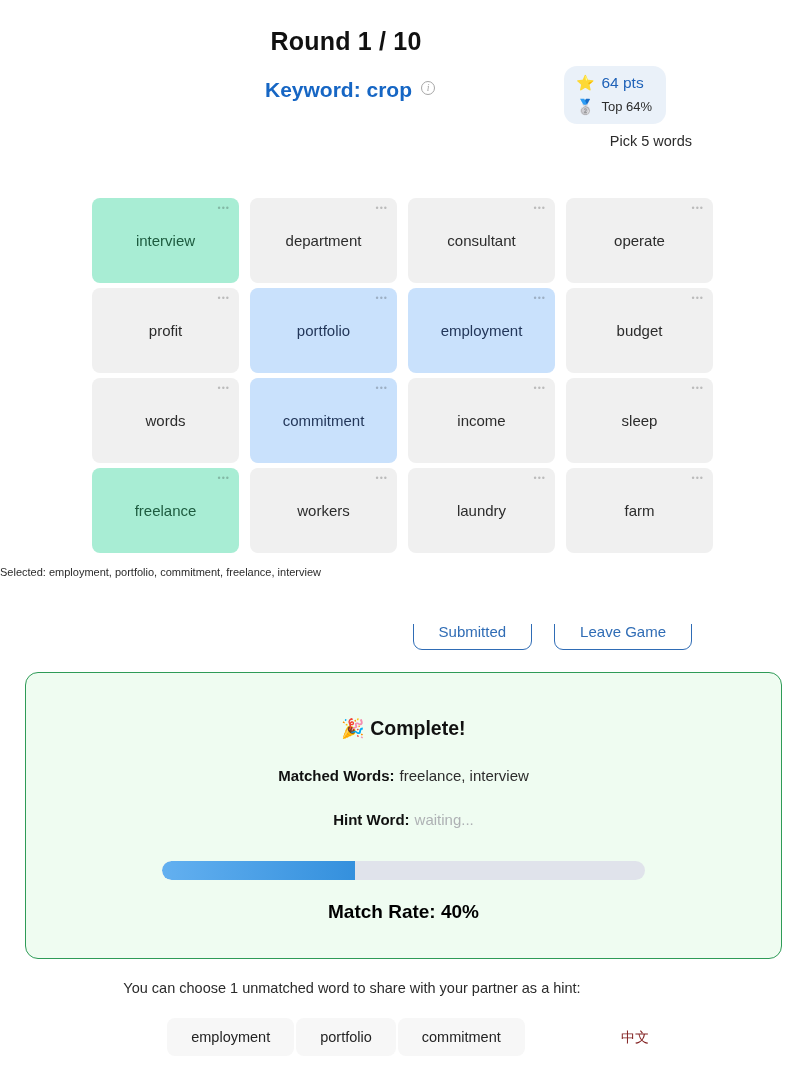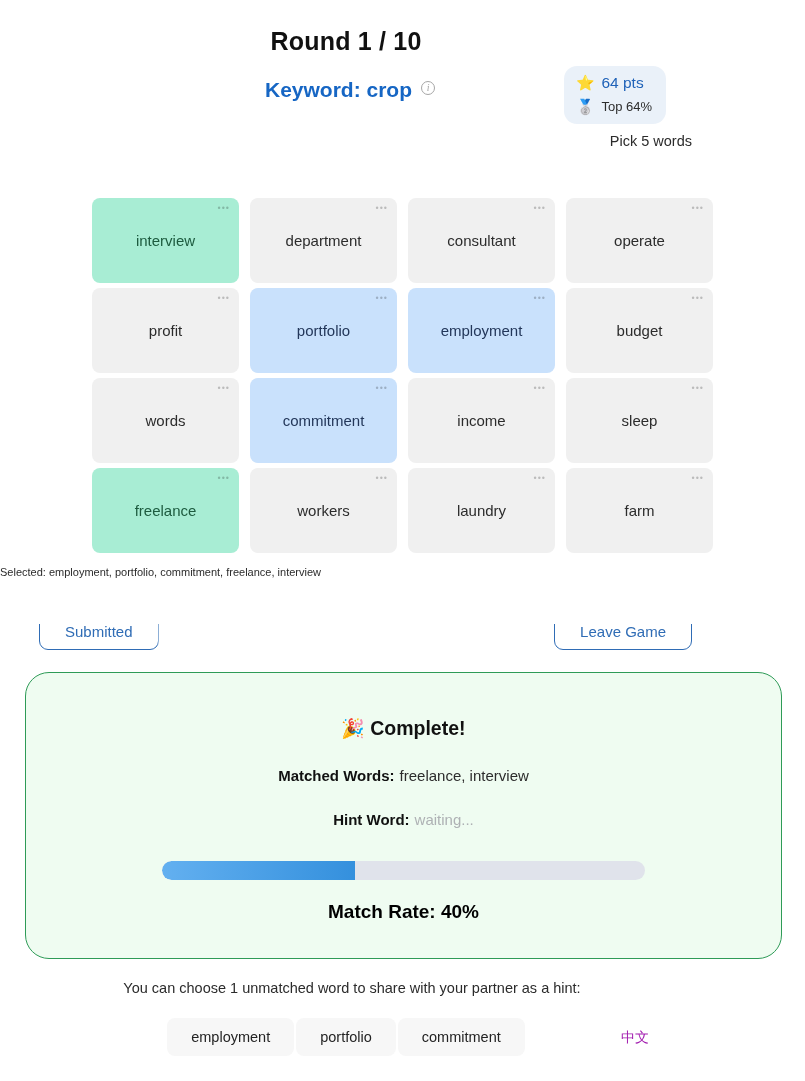--- a/index.html
+++ b/index.html
@@ -114,21 +114,21 @@
     text-align: left;
     font-size: 11px;
     color: #2b2b2b;
   }
 
   
   .actions {
     position: absolute;
     left: 0; right: 0; top: 618px;
     display: flex;
-    justify-content: space-between;
+    justify-content: flex-end;
     gap: 22px;
     padding-left: 39px;
   }
   .act-btn {
     position: relative;
     font-size: 15px;
     color: #2f6cb5;
     background: transparent;
     border: none;
     padding: 5px 26px 12px 26px;
@@ -145,21 +145,21 @@
     pointer-events: none;
   }
 
   
   .result-panel {
     position: absolute;
     left: 25px; top: 672px;
     width: 757px; height: 287px;
     background: #effcf1;
     border: 1.6px solid #2e9b57;
-    border-radius: 24px;
+    border-radius: 13px;
   }
   .complete-title {
     text-align: center;
     margin-top: 44px;
     font-size: 19.5px;
     font-weight: bold;
     color: #111111;
   }
   .complete-title .emoji { font-size: 19px; margin-right: 5px; }
   .kv-row {
@@ -215,21 +215,21 @@
     padding: 11px 24px;
     font-size: 14.5px;
     color: #232323;
     cursor: pointer;
     font-family: inherit;
   }
   .lang-toggle {
     position: absolute;
     right: 43px; top: 1029px;
     font-size: 14px;
-    color: #a21caf;
+    color: #7f1d1d;
     cursor: pointer;
     text-align: center;
   }
 </style>
 </head>
 <body>
 
 <div id="app">
 
   <div class="round-title">Round 1 / 10</div>

